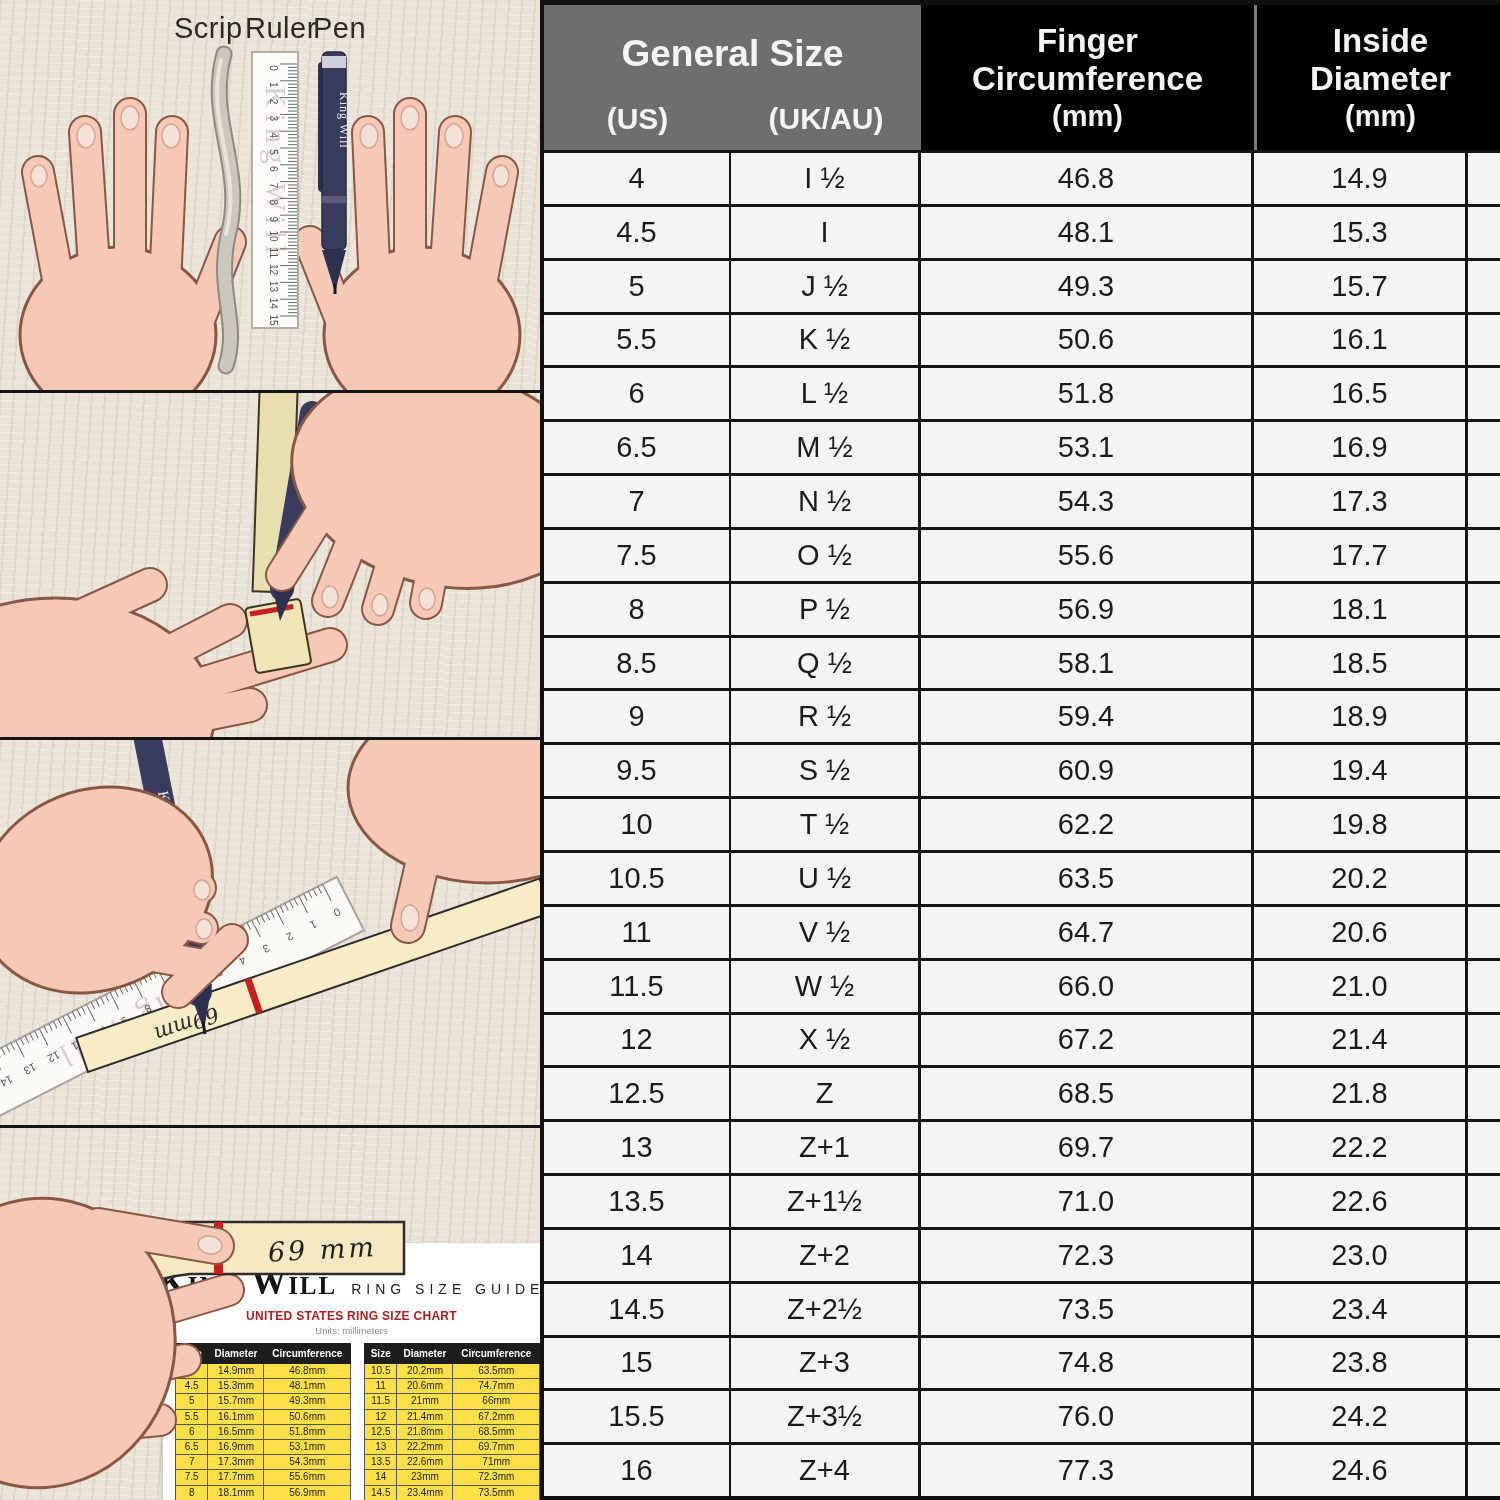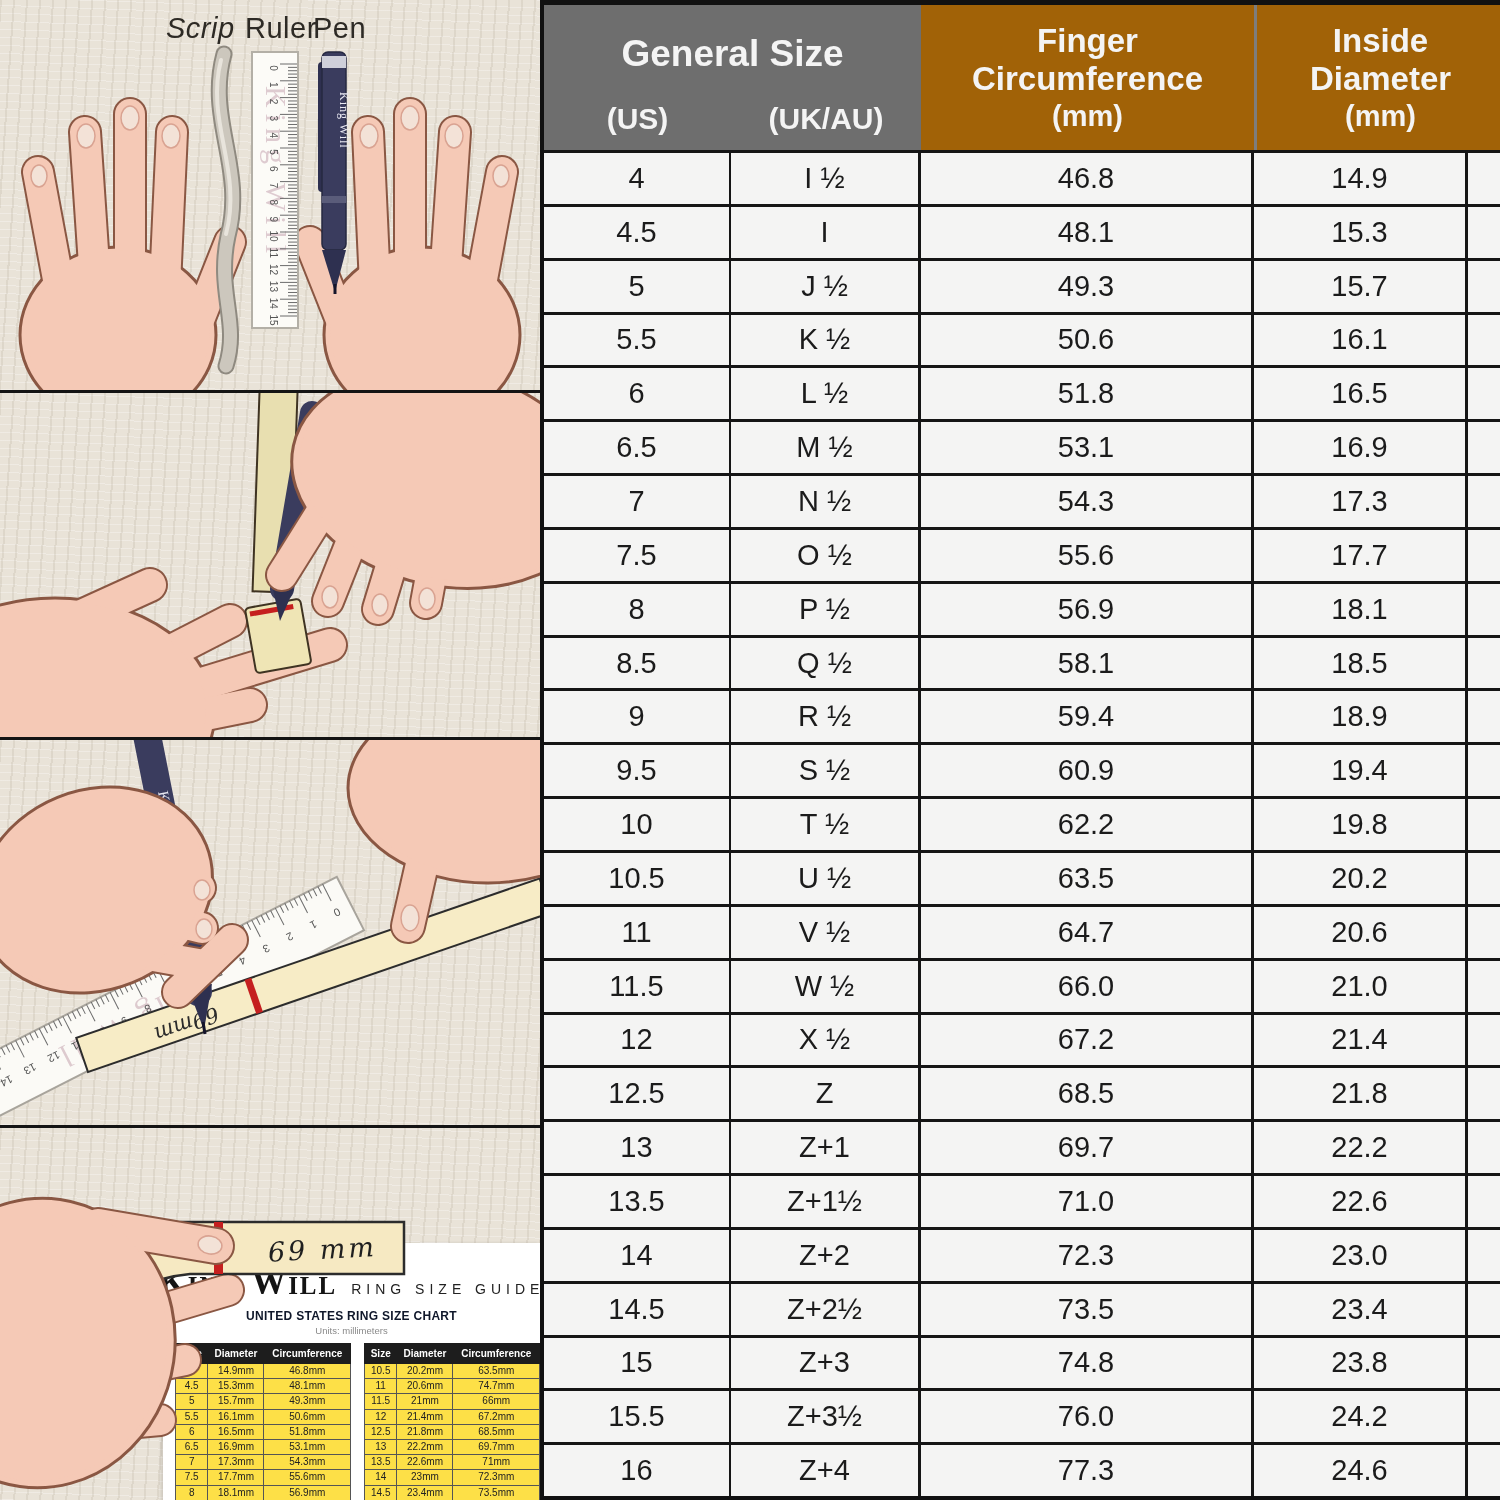--- a/index.html
+++ b/index.html
@@ -11,45 +11,45 @@
     background-color:#e9e3d8;
     background-image:
       repeating-linear-gradient(94deg, rgba(150,138,115,.14) 0 2px, rgba(0,0,0,0) 2px 13px),
       repeating-linear-gradient(2deg, rgba(255,255,255,.30) 0 1px, rgba(0,0,0,0) 1px 8px);}
   .panel svg{position:absolute;left:0;top:0;}
   #panel-tools{height:390px;}
   #panel-wrap{height:347px;border-top:3px solid #141414;}
   #panel-mark{height:388px;border-top:3px solid #141414;}
   #panel-result{height:375px;border-top:3px solid #141414;}
   .tool-label{position:absolute;top:12px;font-size:29px;color:#2d2a25;letter-spacing:.5px;}
-  #lbl-scrip{left:166px;font-style:italic;} #lbl-ruler{left:245px;} #lbl-pen{left:313px;}
+  #lbl-scrip{left:174px;} #lbl-ruler{left:245px;} #lbl-pen{left:313px;}
 
   
   .paper{position:absolute;left:163px;top:115px;width:377px;height:260px;background:#ffffff;
          overflow:hidden;z-index:1;box-shadow:-2px 0 3px rgba(0,0,0,.12);}
   .logo-row{display:flex;align-items:baseline;justify-content:center;margin-top:22px;white-space:nowrap;}
   .brand{font-family:"Liberation Serif",serif;font-weight:bold;font-variant:small-caps;
          font-size:35px;letter-spacing:2px;color:#141414;line-height:1;}
   .guide-title{font-size:14px;letter-spacing:5px;color:#222;margin-left:14px;}
-  .paper-subtitle{text-align:center;font-size:12px;font-weight:bold;color:#0f172a;margin-top:9px;letter-spacing:.3px;}
+  .paper-subtitle{text-align:center;font-size:12px;font-weight:bold;color:#b91c1c;margin-top:9px;letter-spacing:.3px;}
   .paper-units{text-align:center;font-size:9.5px;color:#8a8a8a;margin-top:2px;}
   .mini-tables{display:flex;margin:7px 0 0 12px;gap:13px;}
   table.mini{border-collapse:collapse;table-layout:fixed;}
   table.mini th{background:#1d1d1d;color:#fff;font-size:10px;font-weight:bold;padding:4px 2px;border:1px solid #1d1d1d;}
   table.mini td{border:1px solid #555;font-size:10px;color:#222;text-align:center;padding:1px 2px;line-height:12.2px;background:#fde047;}
   table.mini .w-size{width:36px;} table.mini .w-dia{width:60px;} table.mini .w-cir{width:92px;}
 
   
   .right{position:absolute;left:540px;top:0;width:1068px;height:1500px;box-sizing:border-box;
          border-left:4px solid #111;border-top:5px solid #111;border-bottom:4px solid #111;
          display:flex;flex-direction:column;background:#f4f4f3;}
   .thead{height:145px;flex:0 0 145px;display:grid;grid-template-columns:377px 333px 250px;}
   .th{position:relative;color:#f4f4f4;font-weight:bold;text-align:center;}
   .th-gray{background:#6e6e6e;}
-  .th-black{background:#a16207;}
+  .th-black{background:#000000;}
   .th-black.divided{border-left:3px solid #7d7d7d;box-sizing:border-box;}
   .general-size{position:absolute;top:28px;left:0;width:100%;font-size:37px;}
   .sub-us{position:absolute;bottom:14px;left:0;width:187px;font-size:30px;}
   .sub-uk{position:absolute;bottom:14px;left:187px;width:190px;font-size:30px;}
   .th-line{font-size:33px;line-height:38px;}
   .th-stack{position:absolute;top:50%;left:0;width:100%;transform:translateY(-50%);}
   .th-unit{font-size:29px;line-height:36px;}
   .tbody{flex:1;display:flex;flex-direction:column;}
   .trow{flex:1;display:flex;border-top:3px solid #151515;}
   .tcell{display:flex;align-items:center;justify-content:center;font-size:29px;color:#1b1b1b;box-sizing:border-box;}

